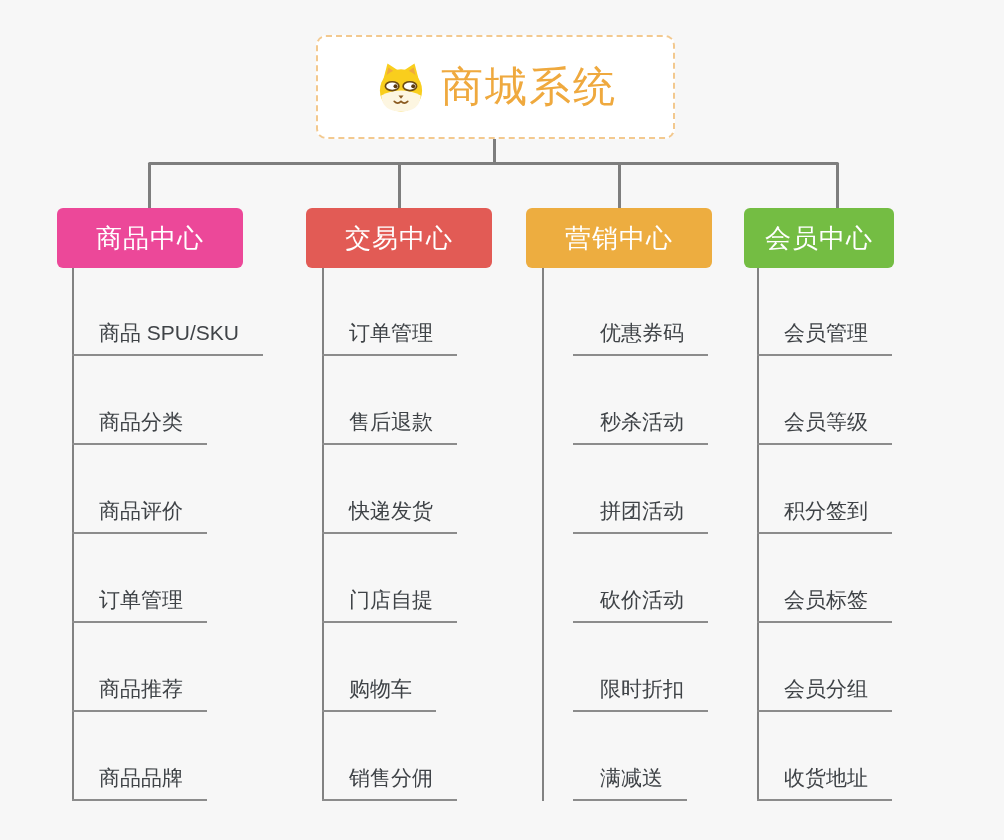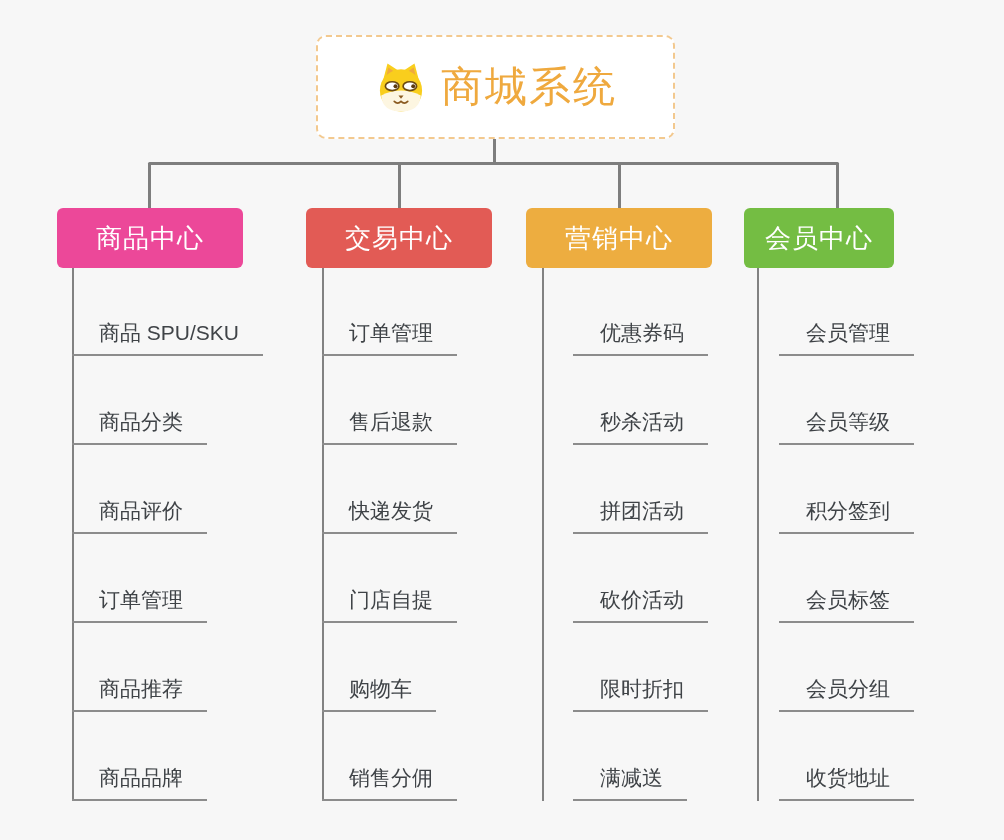--- a/index.html
+++ b/index.html
@@ -78,21 +78,21 @@
     position: absolute;
     top: 321px;
     display: flex;
     flex-direction: column;
     align-items: flex-start;
     justify-content: flex-end;
   }
   .col-1 { left: 72px; }
   .col-2 { left: 322px; }
   .col-3 { left: 542px; margin-left: 31px; }
-  .col-4 { left: 757px; padding-left: 22px; }
+  .col-4 { left: 757px; }
   .leaf-node {
     font-size: 21px;
     line-height: 24px;
     color: #3F4347;
     padding: 0 24px 9px 27px;
     border-bottom: 2px solid #8C8C8C;
     margin-bottom: 54px;
     white-space: nowrap;
   }
   .leaf-node:last-child { margin-bottom: 0; }

